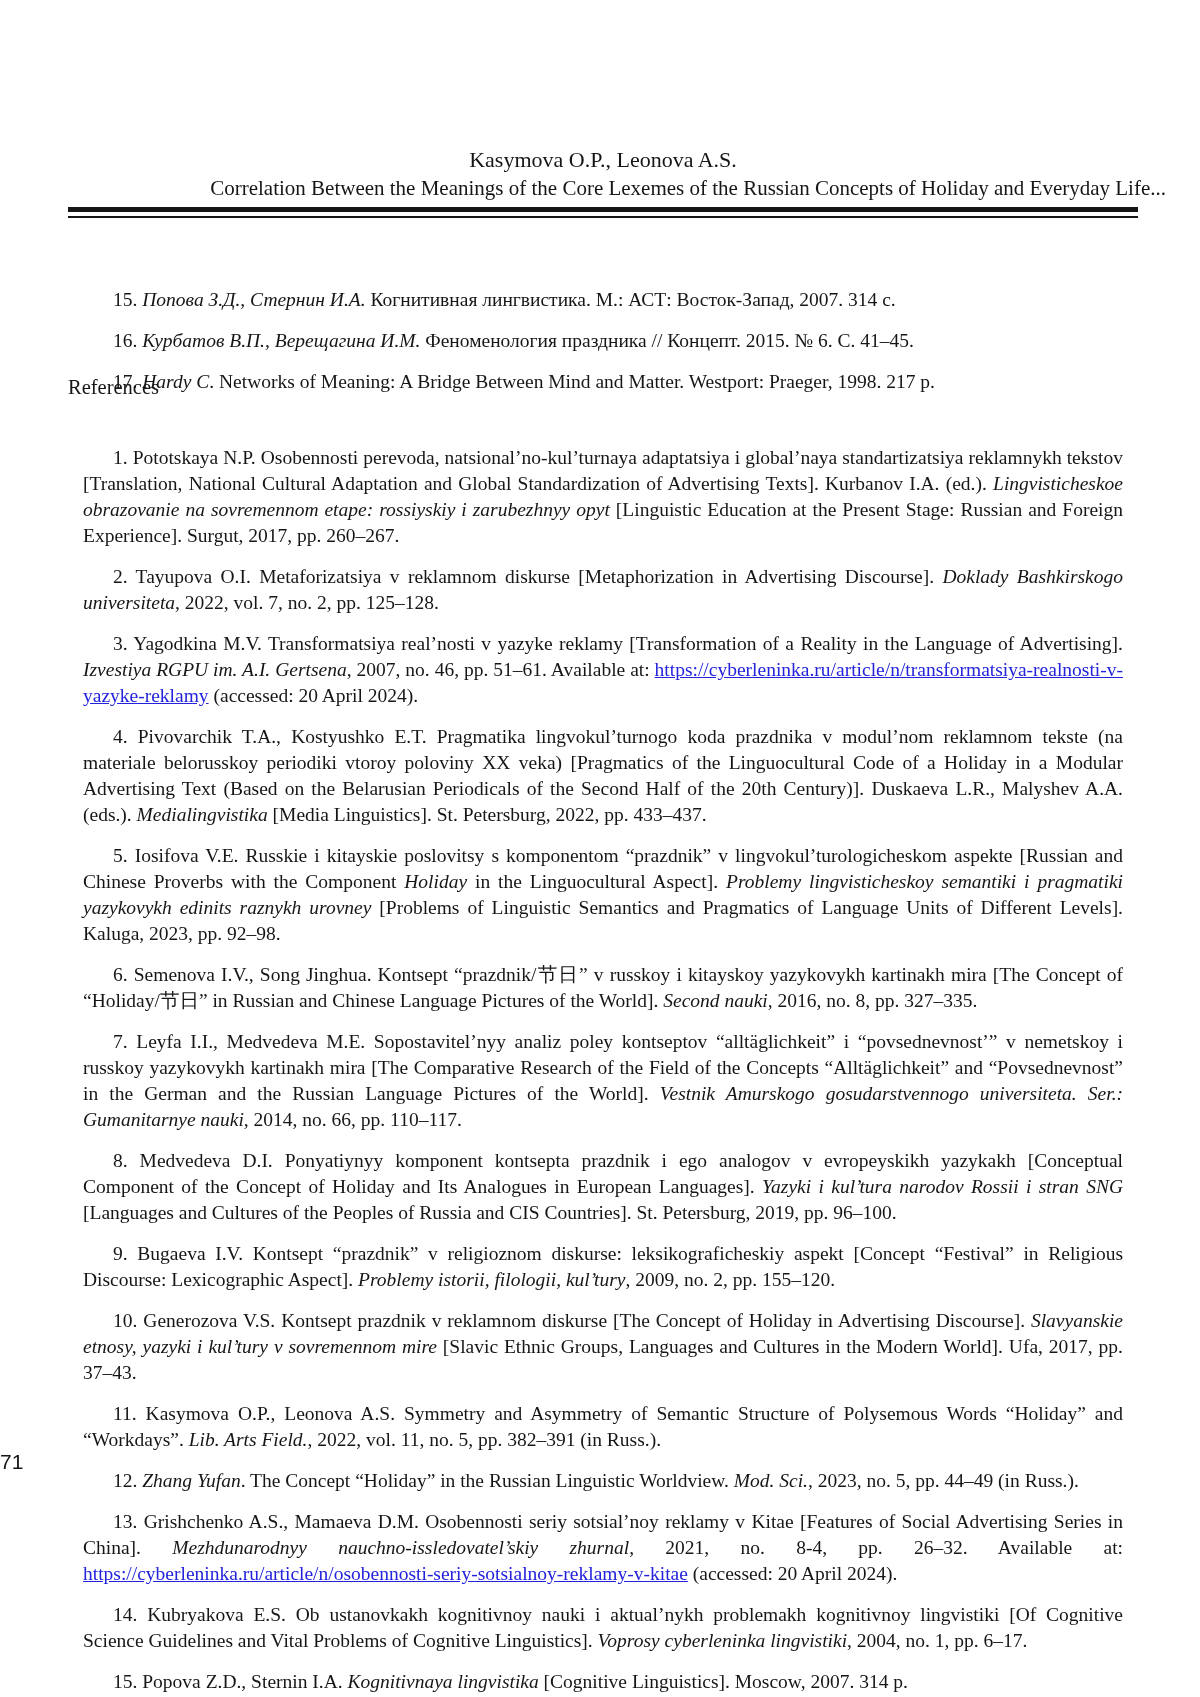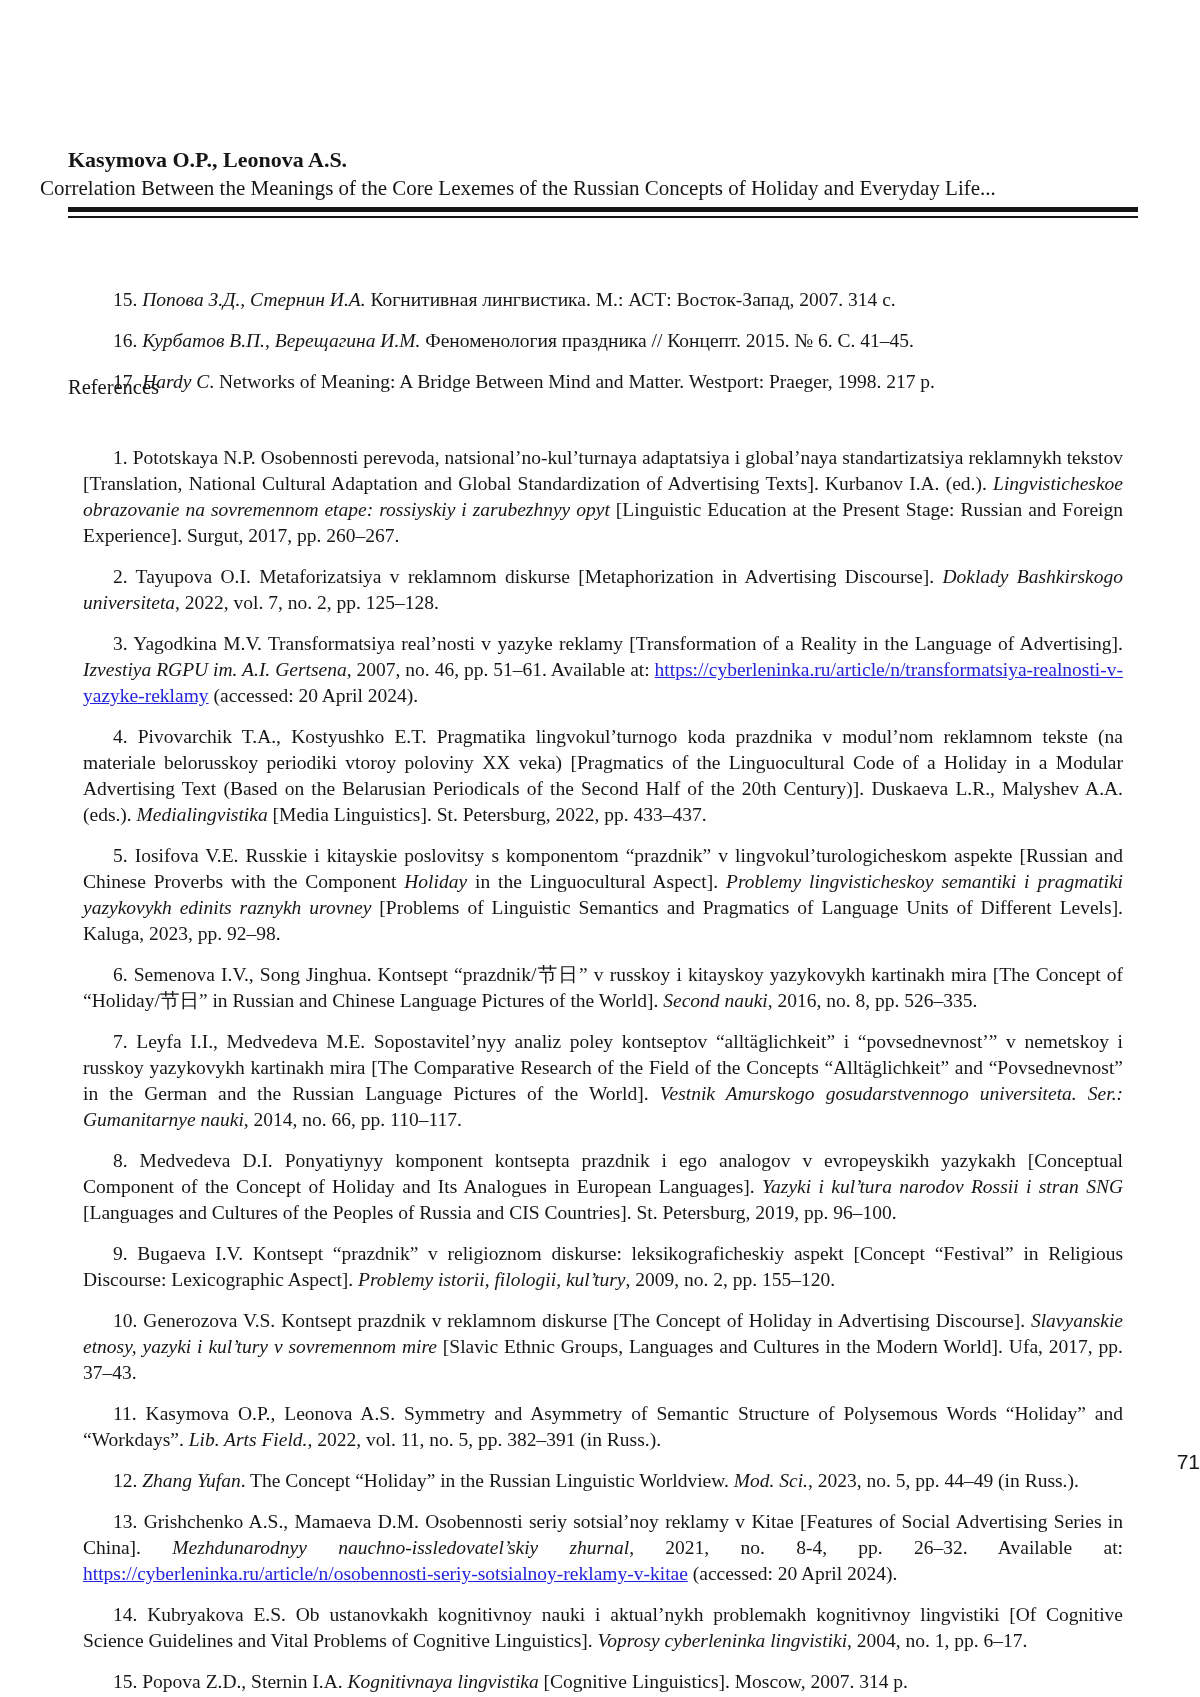--- a/index.html
+++ b/index.html
@@ -9,30 +9,30 @@
     height: 1697px;
     margin: 0 auto;
     background: #ffffff;
     font-family: "Liberation Serif", serif;
     color: #161616;
     overflow: hidden;
   }
   .header-authors {
     position: absolute;
     top: 147px; left: 68px; width: 1070px;
-    text-align: left;
-    font-weight: bold;
+    text-align: center;
+    font-weight: normal;
     font-size: 22px;
     line-height: 26px;
     white-space: nowrap;
   }
   .header-title {
     position: absolute;
     top: 175px; left: 40px; width: 1126px;
-    text-align: left;
+    text-align: right;
     font-size: 21px;
     line-height: 26px;
     white-space: nowrap;
   }
   .header-divider {
     position: absolute;
     top: 207px; left: 68px; width: 1070px;
     height: 4px;
     border-top: 5px solid #161616;
     border-bottom: 2px solid #161616;
@@ -62,21 +62,21 @@
     hyphens: none;
   }
   .ref em { font-style: italic; }
   .ref a {
     color: var(--link-color, #2323dd);
     text-decoration: underline;
   }
   .page-number {
     position: absolute;
     top: 1450px; left: 0; width: 1200px;
-    text-align: right;
+    text-align: left;
     font-family: "Liberation Sans", sans-serif;
     font-size: 21px;
     line-height: 24px;
   }
 </style>
 </head>
 <body>
 
 <div class="page">
 
@@ -93,21 +93,21 @@
     </div>
 
   <div class="references-heading">References</div>
 
   <div class="references-list">
       <p class="ref"><span>1. Pototskaya N.P. Osobennosti perevoda, natsional’no-kul’turnaya adaptatsiya i global’naya standartizatsiya reklamnykh tekstov [Translation, National Cultural Adaptation and Global Standardization of Advertising Texts]. Kurbanov I.A. (ed.). </span><em>Lingvisticheskoe obrazovanie na sovremennom etape: rossiyskiy i zarubezhnyy opyt</em><span> [Linguistic Education at the Present Stage: Russian and Foreign Experience]. Surgut, 2017, pp. 260–267.</span></p>
       <p class="ref"><span>2. Tayupova O.I. Metaforizatsiya v reklamnom diskurse [Metaphorization in Advertising Discourse]. </span><em>Doklady Bashkirskogo universiteta</em><span>, 2022, vol. 7, no. 2, pp. 125–128.</span></p>
       <p class="ref"><span>3. Yagodkina M.V. Transformatsiya real’nosti v yazyke reklamy [Transformation of a Reality in the Language of Advertising]. </span><em>Izvestiya RGPU im. A.I. Gertsena</em><span>, 2007, no. 46, pp. 51–61. Available at: </span><a href="#">https://cyberleninka.ru/article/n/transformatsiya-realnosti-v-yazyke-reklamy</a><span> (accessed: 20 April 2024).</span></p>
       <p class="ref"><span>4. Pivovarchik T.A., Kostyushko E.T. Pragmatika lingvokul’turnogo koda prazdnika v modul’nom reklamnom tekste (na materiale belorusskoy periodiki vtoroy poloviny XX veka) [Pragmatics of the Linguocultural Code of a Holiday in a Modular Advertising Text (Based on the Belarusian Periodicals of the Second Half of the 20th Century)]. Duskaeva L.R., Malyshev A.A. (eds.). </span><em>Medialingvistika</em><span> [Media Linguistics]. St. Petersburg, 2022, pp. 433–437.</span></p>
       <p class="ref"><span>5. Iosifova V.E. Russkie i kitayskie poslovitsy s komponentom “prazdnik” v lingvokul’turologicheskom aspekte [Russian and Chinese Proverbs with the Component </span><em>Holiday</em><span> in the Linguocultural Aspect]. </span><em>Problemy lingvisticheskoy semantiki i pragmatiki yazykovykh edinits raznykh urovney</em><span> [Problems of Linguistic Semantics and Pragmatics of Language Units of Different Levels]. Kaluga, 2023, pp. 92–98.</span></p>
-      <p class="ref"><span>6. Semenova I.V., Song Jinghua. Kontsept “prazdnik/节日” v russkoy i kitayskoy yazykovykh kartinakh mira [The Concept of “Holiday/节日” in Russian and Chinese Language Pictures of the World]. </span><em>Second nauki</em><span>, 2016, no. 8, pp. 526–335.</span></p>
+      <p class="ref"><span>6. Semenova I.V., Song Jinghua. Kontsept “prazdnik/节日” v russkoy i kitayskoy yazykovykh kartinakh mira [The Concept of “Holiday/节日” in Russian and Chinese Language Pictures of the World]. </span><em>Second nauki</em><span>, 2016, no. 8, pp. 327–335.</span></p>
       <p class="ref"><span>7. Leyfa I.I., Medvedeva M.E. Sopostavitel’nyy analiz poley kontseptov “alltäglichkeit” i “povsednevnost’” v nemetskoy i russkoy yazykovykh kartinakh mira [The Comparative Research of the Field of the Concepts “Alltäglichkeit” and “Povsednevnost” in the German and the Russian Language Pictures of the World]. </span><em>Vestnik Amurskogo gosudarstvennogo universiteta. Ser.: Gumanitarnye nauki</em><span>, 2014, no. 66, pp. 110–117.</span></p>
       <p class="ref"><span>8. Medvedeva D.I. Ponyatiynyy komponent kontsepta prazdnik i ego analogov v evropeyskikh yazykakh [Conceptual Component of the Concept of Holiday and Its Analogues in European Languages]. </span><em>Yazyki i kul’tura narodov Rossii i stran SNG</em><span> [Languages and Cultures of the Peoples of Russia and CIS Countries]. St. Petersburg, 2019, pp. 96–100.</span></p>
       <p class="ref"><span>9. Bugaeva I.V. Kontsept “prazdnik” v religioznom diskurse: leksikograficheskiy aspekt [Concept “Festival” in Religious Discourse: Lexicographic Aspect]. </span><em>Problemy istorii, filologii, kul’tury</em><span>, 2009, no. 2, pp. 155–120.</span></p>
       <p class="ref"><span>10. Generozova V.S. Kontsept prazdnik v reklamnom diskurse [The Concept of Holiday in Advertising Discourse]. </span><em>Slavyanskie etnosy, yazyki i kul’tury v sovremennom mire</em><span> [Slavic Ethnic Groups, Languages and Cultures in the Modern World]. Ufa, 2017, pp. 37–43.</span></p>
       <p class="ref"><span>11. Kasymova O.P., Leonova A.S. Symmetry and Asymmetry of Semantic Structure of Polysemous Words “Holiday” and “Workdays”. </span><em>Lib. Arts Field.</em><span>, 2022, vol. 11, no. 5, pp. 382–391 (in Russ.).</span></p>
       <p class="ref"><span>12. </span><em>Zhang Yufan</em><span>. The Concept “Holiday” in the Russian Linguistic Worldview. </span><em>Mod. Sci.</em><span>, 2023, no. 5, pp. 44–49 (in Russ.).</span></p>
       <p class="ref"><span>13. Grishchenko A.S., Mamaeva D.M. Osobennosti seriy sotsial’noy reklamy v Kitae [Features of Social Advertising Series in China]. </span><em>Mezhdunarodnyy nauchno-issledovatel’skiy zhurnal</em><span>, 2021, no. 8-4, pp. 26–32. Available at: </span><a href="#">https://cyberleninka.ru/article/n/osobennosti-seriy-sotsialnoy-reklamy-v-kitae</a><span> (accessed: 20 April 2024).</span></p>
       <p class="ref"><span>14. Kubryakova E.S. Ob ustanovkakh kognitivnoy nauki i aktual’nykh problemakh kognitivnoy lingvistiki [Of Cognitive Science Guidelines and Vital Problems of Cognitive Linguistics]. </span><em>Voprosy cyberleninka lingvistiki</em><span>, 2004, no. 1, pp. 6–17.</span></p>
       <p class="ref"><span>15. Popova Z.D., Sternin I.A. </span><em>Kognitivnaya lingvistika</em><span> [Cognitive Linguistics]. Moscow, 2007. 314 p.</span></p>
     </div>

